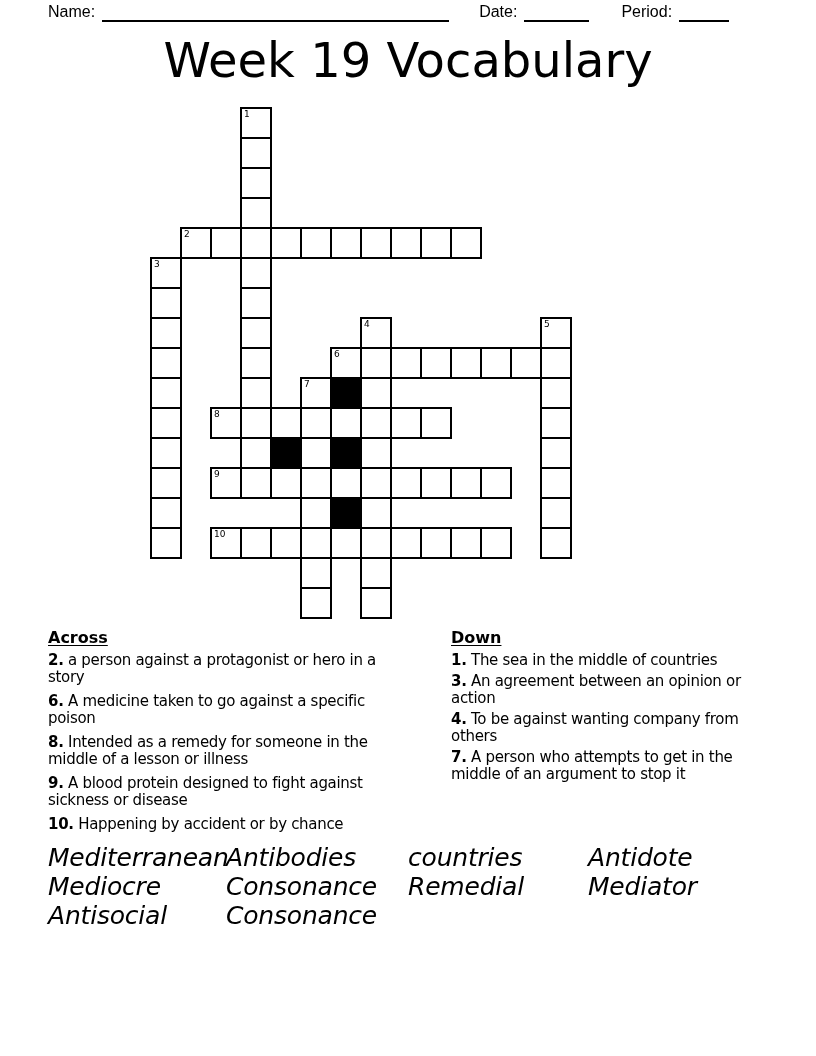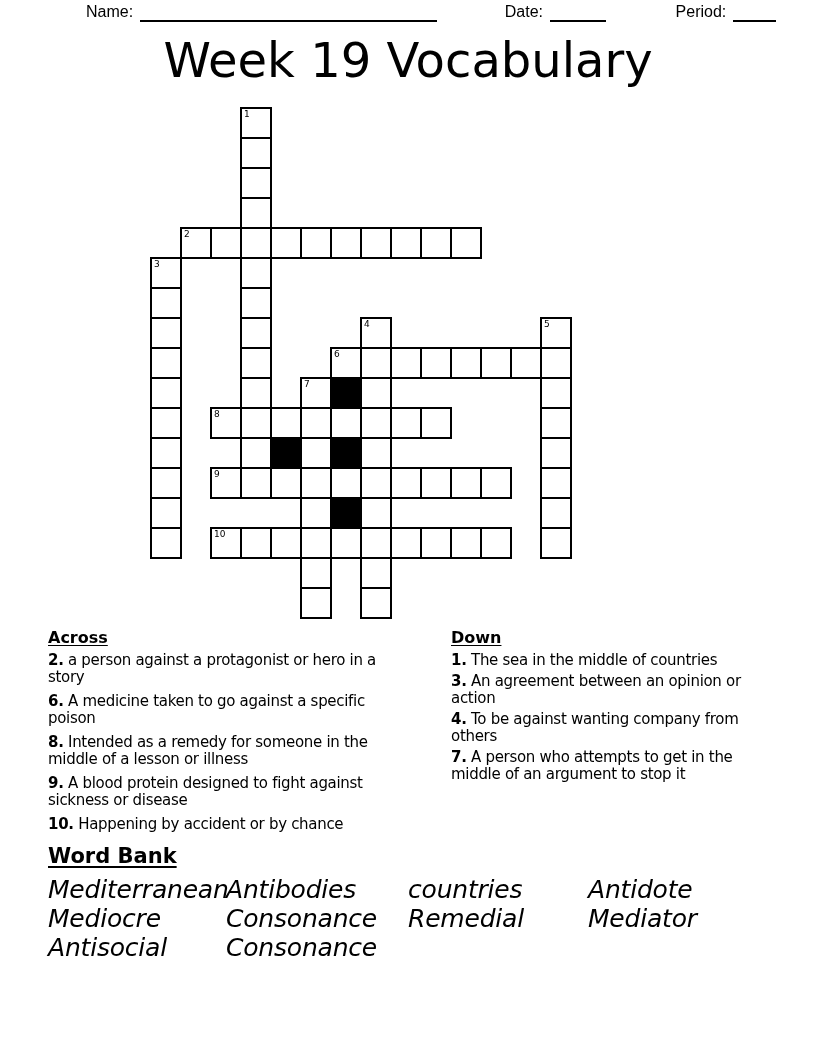--- a/index.html
+++ b/index.html
@@ -8,21 +8,21 @@
     font-family: "DejaVu Sans", sans-serif; color: #000;
   }
   .page { position: absolute; inset: 0; }
 
   
   .header-row {
     position: absolute; top: 2px; left: 48px; right: 40px; height: 20px;
     display: flex; align-items: flex-end;
     font-family: "Liberation Sans", sans-serif; font-size: 16px; line-height: 20px;
   }
-  .hlabel { margin-right: 7px; white-space: nowrap; margin-left: 38px; }
+  .hlabel { margin-right: 7px; white-space: nowrap; }
   .blank { height: 19px; border-bottom: 2px solid #000; }
   .name-blank   { width: 347px; margin-right: 30px; }
   .date-blank   { width: 65px;  margin-right: 32px; }
   .period-blank { width: 50px; }
 
   
   .title {
     position: absolute; top: 30px; left: 0; width: 100%;
     text-align: center; font-size: 48px; line-height: 60px;
     letter-spacing: 0px; white-space: nowrap;
@@ -209,21 +209,20 @@
       <div id="down-list">
           <div class="clue"><span class="cnum">1.</span> The sea in the middle of countries</div>
           <div class="clue"><span class="cnum">3.</span> An agreement between an opinion or action</div>
           <div class="clue"><span class="cnum">4.</span> To be against wanting company from others</div>
           <div class="clue"><span class="cnum">7.</span> A person who attempts to get in the middle of an argument to stop it</div>
         </div>
     </div>
   </div>
 
   <div class="wordbank">
-    <div class="wb-head">Word Bank</div>
     <div class="wb-grid" id="wb-list">
         <div class="word">Mediterranean</div>
         <div class="word">Antibodies</div>
         <div class="word">countries</div>
         <div class="word">Antidote</div>
         <div class="word">Mediocre</div>
         <div class="word">Consonance</div>
         <div class="word">Remedial</div>
         <div class="word">Mediator</div>
         <div class="word">Antisocial</div>

